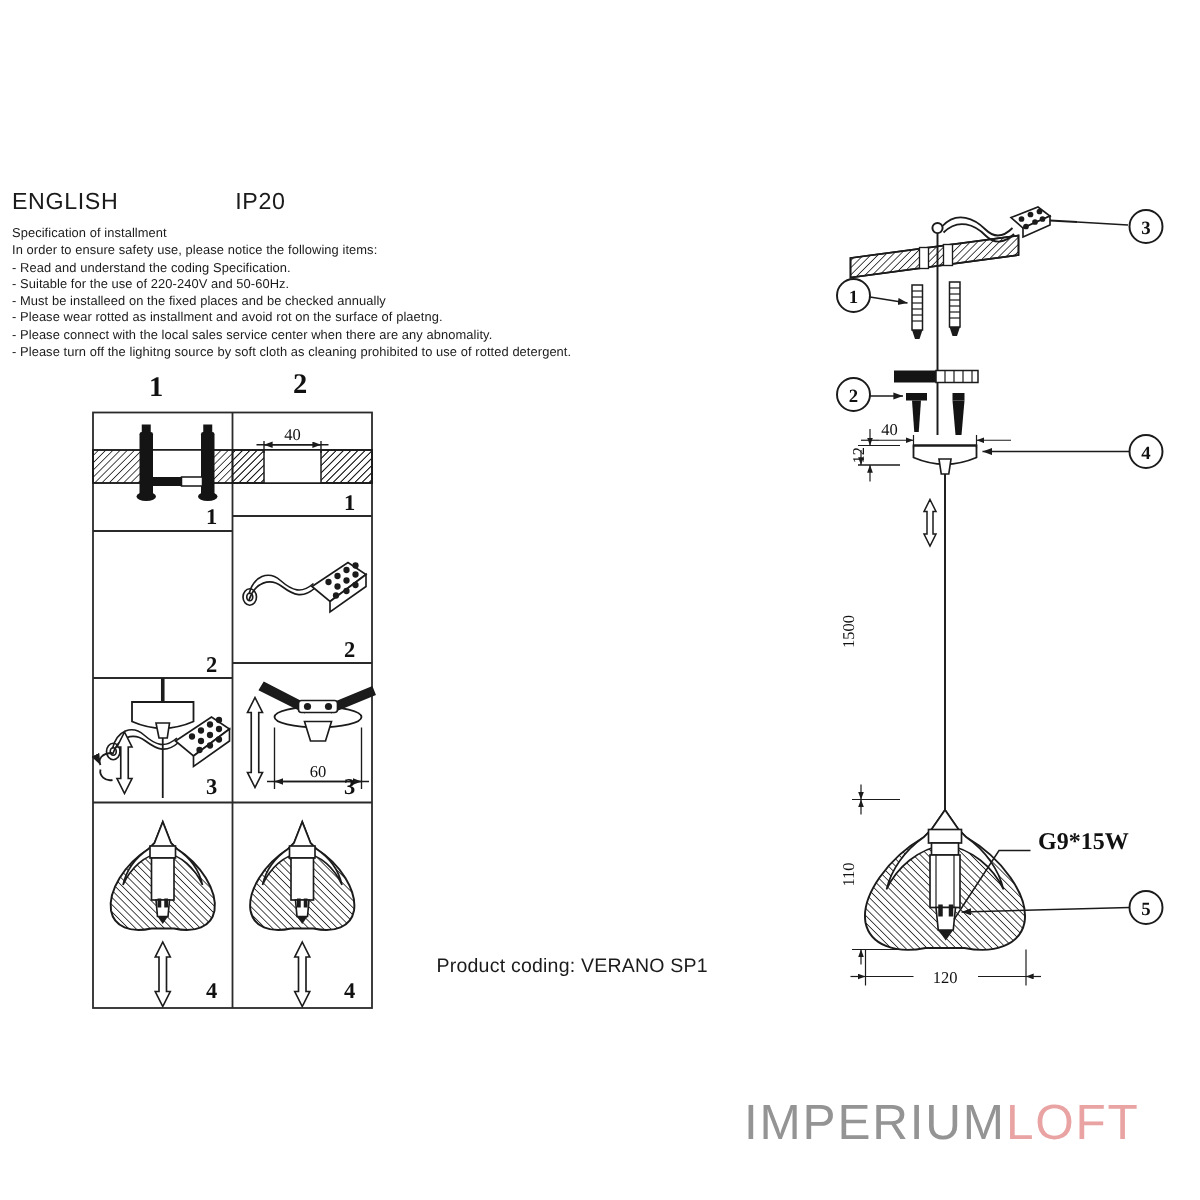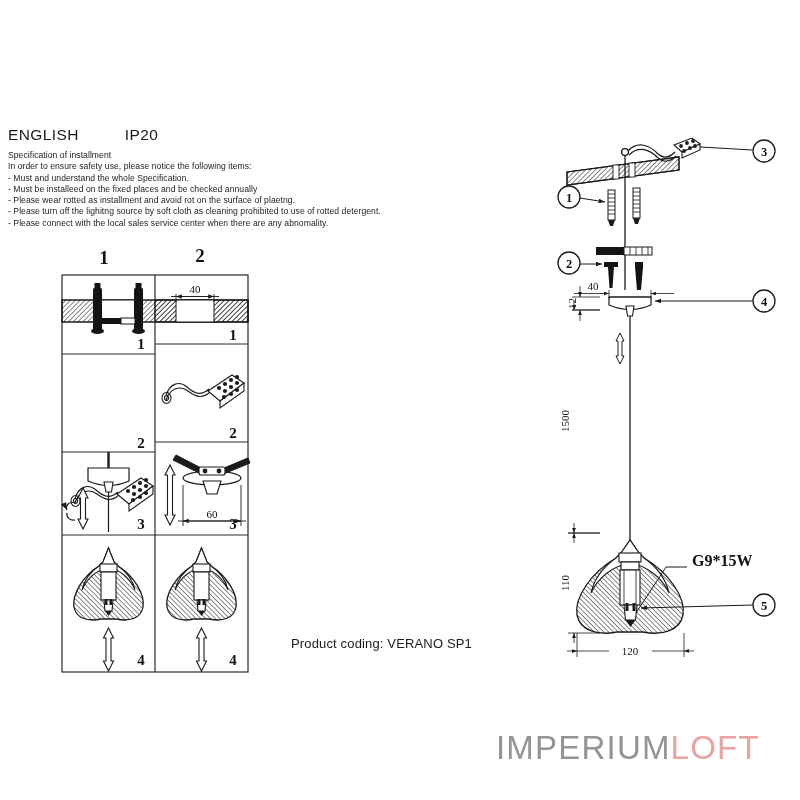--- a/index.html
+++ b/index.html
@@ -11,21 +11,21 @@
     color:#1b1b1b;
     position:relative;
     overflow:hidden;
   }
   #sheet{position:absolute;inset:0;}
 
   
   .hdr{position:absolute;left:8px;top:126px;}
   .hdr-row{display:flex;align-items:center;}
   .hdr-lang{font-size:15.5px;letter-spacing:.4px;}
-  .hdr-ip{font-size:15.5px;letter-spacing:.4px;margin-left:46px;}
+  .hdr-ip{font-size:15.5px;letter-spacing:.4px;margin-left:78px;}
 
   .spec{position:absolute;left:8px;top:150px;width:430px;}
   .spec-line{font-size:8.6px;line-height:11.3px;letter-spacing:.05px;white-space:nowrap;}
 
   
   .prodcode{
     position:absolute;left:291px;top:636px;
     font-size:13px;letter-spacing:.15px;white-space:nowrap;
   }
 
@@ -53,25 +53,26 @@
   <div class="hdr">
     <div class="hdr-row">
       <span class="hdr-lang">ENGLISH</span>
       <span class="hdr-ip">IP20</span>
     </div>
   </div>
 
   <div class="spec">
     <div class="spec-line">Specification of installment</div>
     <div class="spec-line">In order to ensure safety use, please notice the following items:</div>
-    <div class="spec-line">- Must and understand the whole Specification.</div>
+    <div class="spec-line">- Read and understand the coding Specification.</div>
+    <div class="spec-line">- Suitable for the use of 220-240V and 50-60Hz.</div>
     <div class="spec-line">- Must be installeed on the fixed places and be checked annually</div>
     <div class="spec-line">- Please wear rotted as installment and avoid rot on the surface of plaetng.</div>
+    <div class="spec-line">- Please connect with the local sales service center when there are any abnomality.</div>
     <div class="spec-line">- Please turn off the lighitng source by soft cloth as cleaning prohibited to use of rotted detergent.</div>
-    <div class="spec-line">- Please connect with the local sales service center when there are any abnomality.</div>
   </div>
 
   <div class="prodcode">Product coding: VERANO SP1</div>
 
   <div class="logo">
     <span class="a">IMPERIUM</span><span class="b">LOFT</span>
   </div>
 
   <svg class="canvas" viewBox="0 0 800 800">
     <defs>

